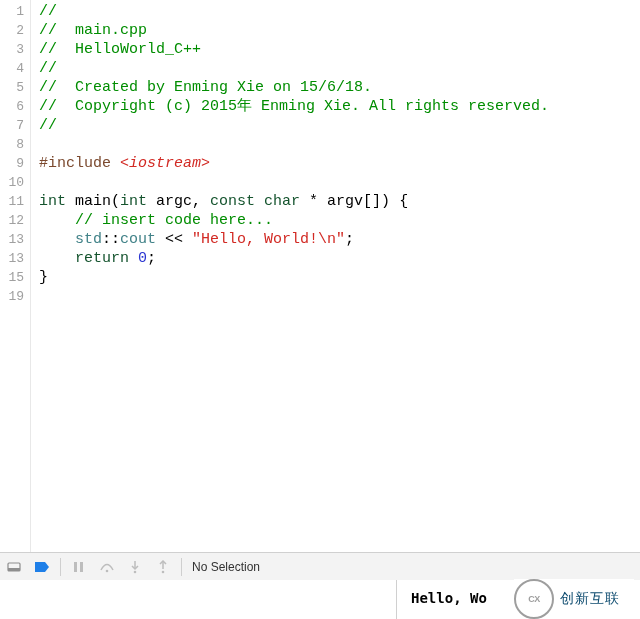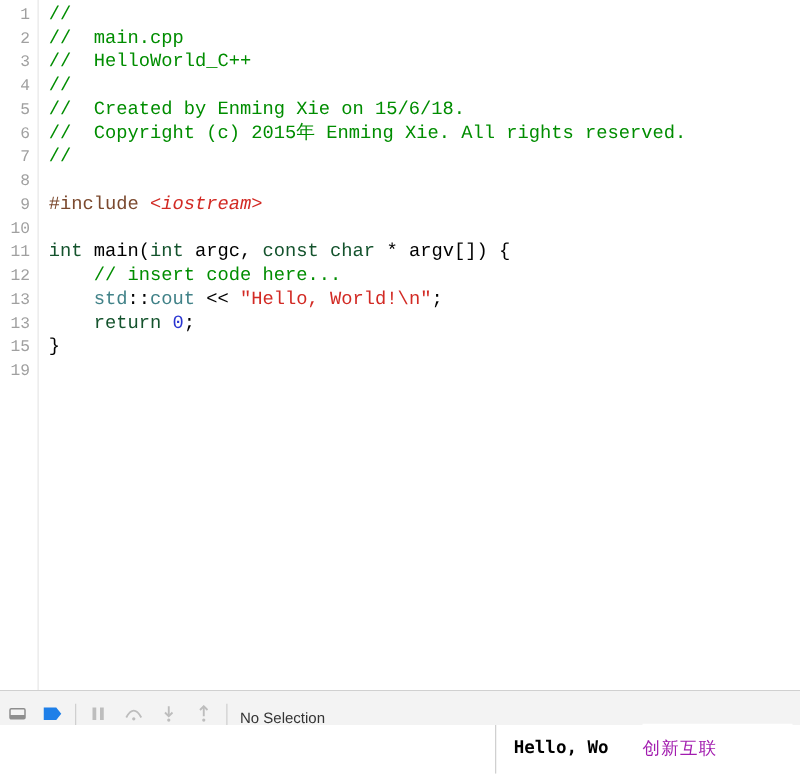--- a/index.html
+++ b/index.html
@@ -48,21 +48,21 @@
   .c-sysinc    { color: #d22a24; font-style: italic; }
   .c-ident     { color: #418288; }
   .c-string    { color: #d22a24; }
   .c-number    { color: #2934d1; }
 
   .debug-bar {
     height: 28px;
     background: #f3f3f3;
     border-bottom: 1px solid #d0d0d0;
     display: flex;
-    align-items: flex-end;
+    align-items: center;
     font-family: "Helvetica Neue", Arial, sans-serif;
     font-size: 12px;
     color: #555555;
   }
   .debug-bar .icon {
     width: 20px;
     height: 20px;
     margin: 0 4px;
     display: flex;
     align-items: center;
@@ -124,21 +124,21 @@
     color: #9e9e9e;
     font-size: 9px;
     font-family: "Helvetica Neue", Arial, sans-serif;
     font-weight: bold;
     letter-spacing: -0.5px;
     margin-right: 6px;
     position: relative;
   }
   .watermark .cn {
     font-family: Liberation Sans, sans-serif;
-    color: #a21caf;
+    color: #0c4a6e;
     font-size: 14px;
     letter-spacing: 1px;
   }
 </style>
 </head>
 <body>
 
 <div class="editor-area">
   <div class="gutter" id="gutter">
       <div>1</div>
@@ -204,14 +204,15 @@
   <span class="status-text">No Selection</span>
 </div>
 
 <div class="filler-pane"></div>
 
 <div class="output-pane">
   <span>Hello, Wo</span>
 </div>
 
 <div class="watermark">
+  <div class="badge">CX</div>
   <div class="cn">创新互联</div>
 </div>
 
 </body></html>

